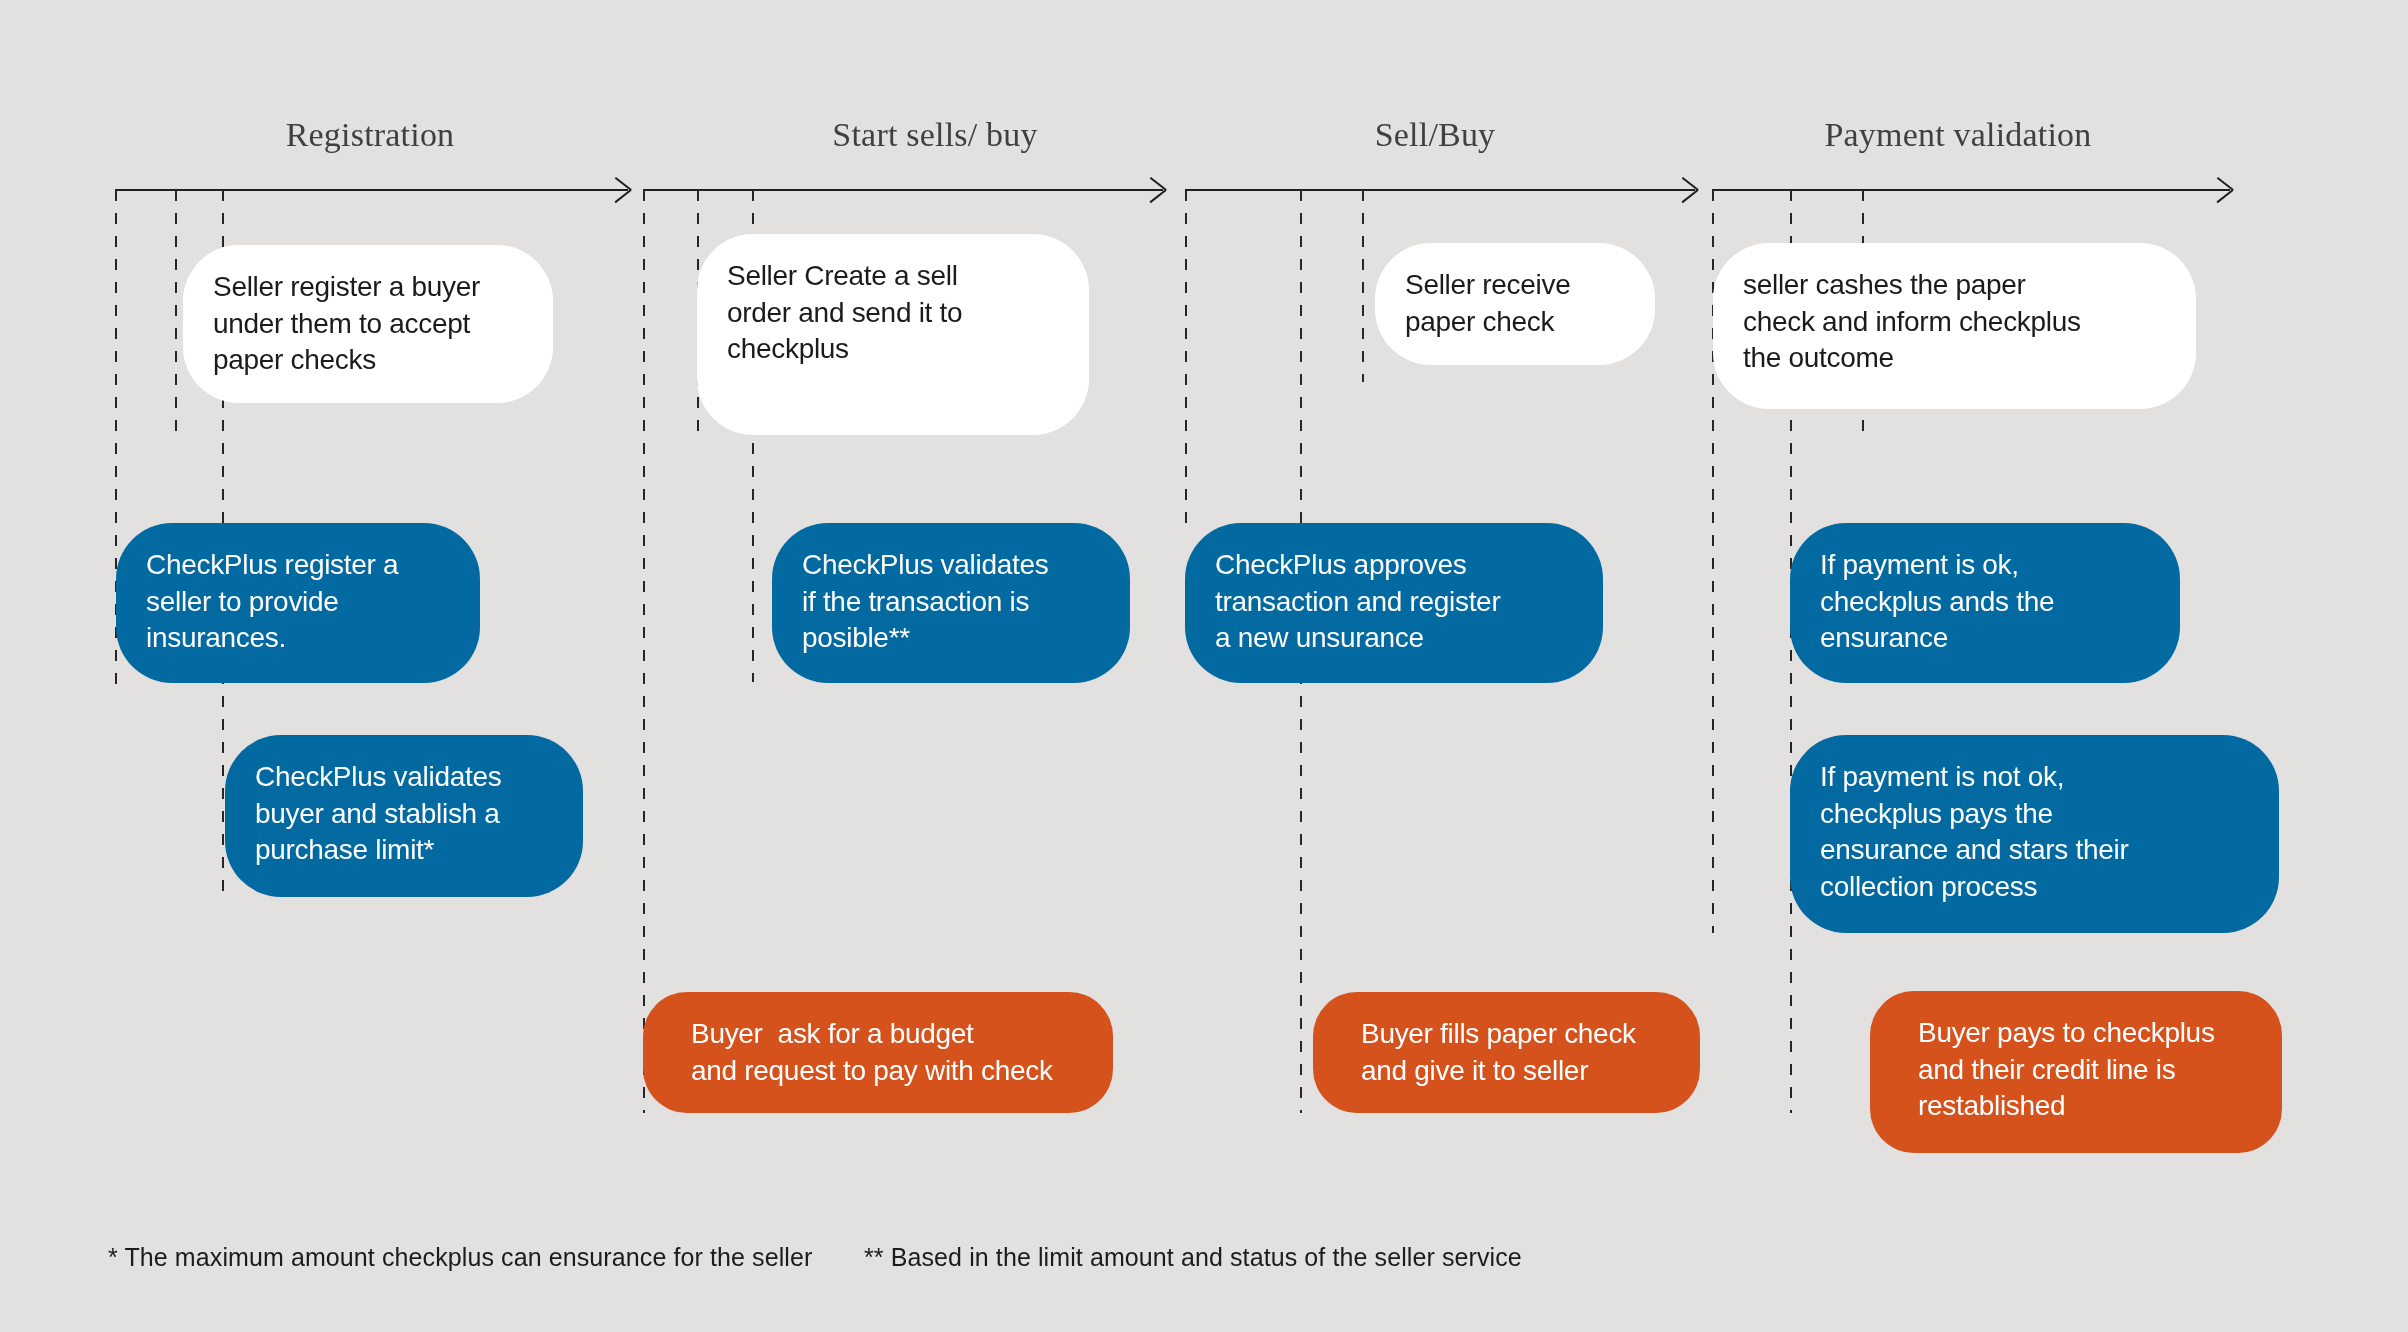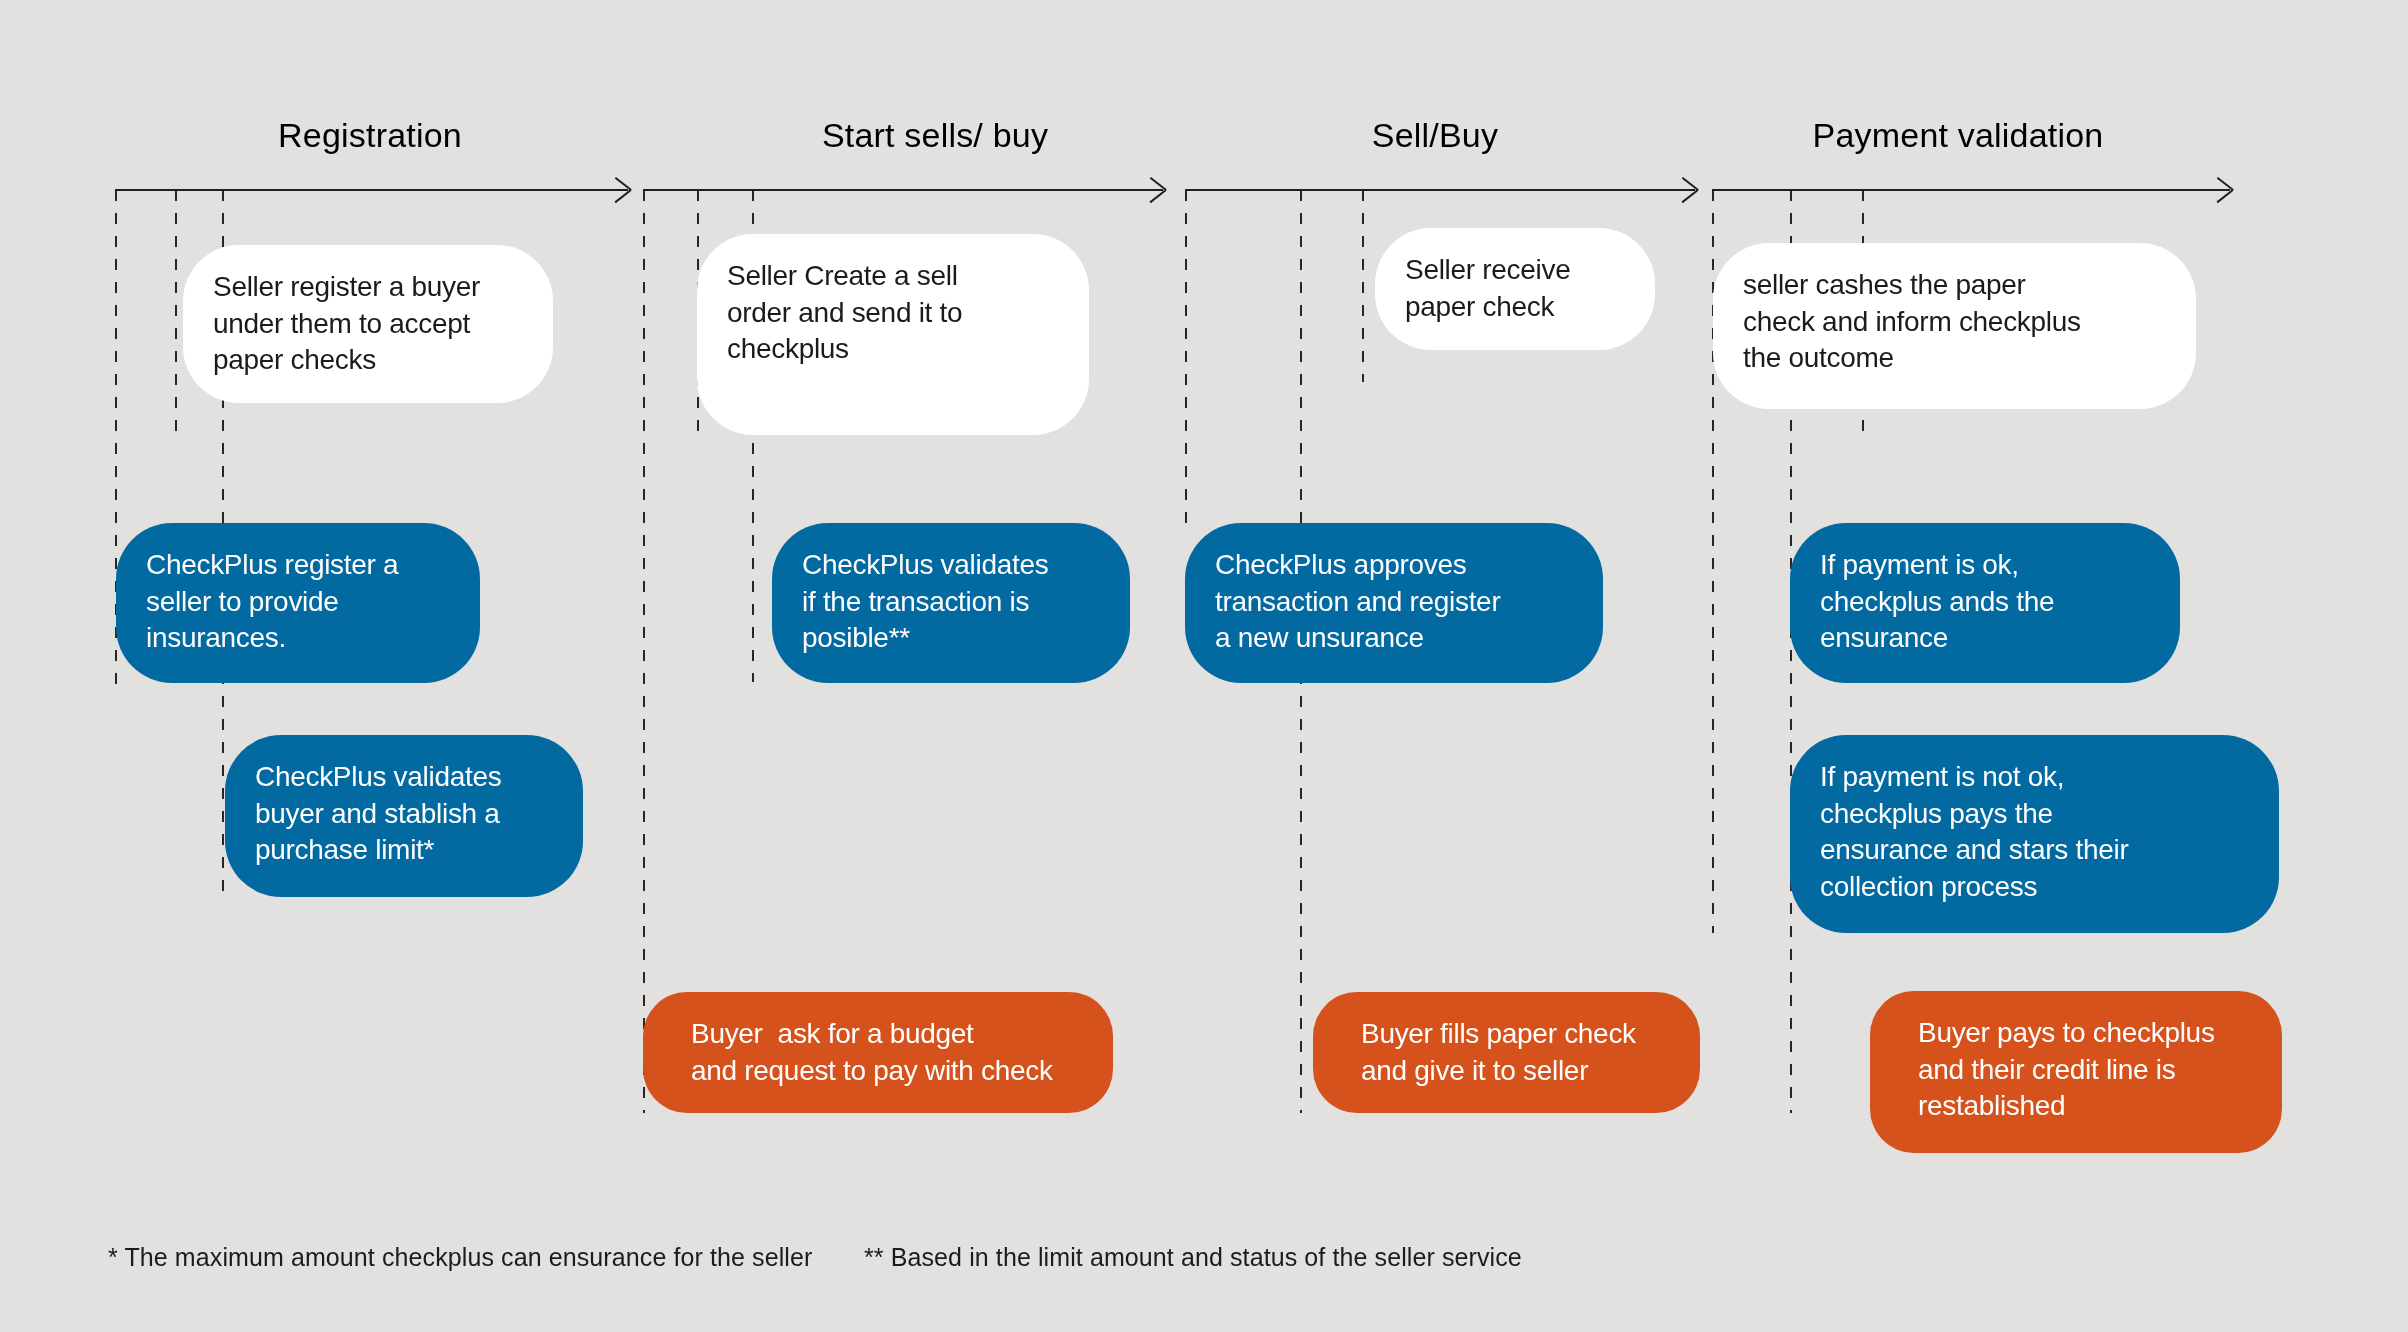--- a/index.html
+++ b/index.html
@@ -6,23 +6,24 @@
   .canvas{
     position:relative;
     width:2408px;height:1332px;
     background:#e2e1df;
     font-family:"Liberation Sans","DejaVu Sans",sans-serif;
     overflow:hidden;
   }
   .sec-title{
     position:absolute;top:116px;
     transform:translateX(-50%);
-    font-size:34px;color:#000000;
+    font-size:34px;color:#404040;
     letter-spacing:0.2px;
     white-space:nowrap;
+    font-family:Liberation Serif, serif;
   }
   .tl-arrow{
     position:absolute;top:189px;height:2.4px;background:#1f1f1f;
   }
   .tl-arrow::before,.tl-arrow::after{
     content:"";position:absolute;right:-3px;width:20px;height:2.4px;
     background:#1f1f1f;transform-origin:100% 50%;
   }
   .tl-arrow::before{transform:rotate(-38deg);}
   .tl-arrow::after{transform:rotate(38deg);}
@@ -83,21 +84,21 @@
     <div class="box orange" style="left:643px;top:992px;width:470px;height:121px">Buyer  ask for a budget
 and request to pay with check</div>
   </div>
 
   <div>
     <div class="sec-title" style="left:1435px">Sell/Buy</div>
     <div class="tl-arrow" style="left:1185px;width:510px"></div>
     <div class="vline" style="left:1185px;top:190px;height:335px"></div>
     <div class="vline" style="left:1300px;top:190px;height:923px"></div>
     <div class="vline" style="left:1362px;top:190px;height:192px"></div>
-    <div class="box white" style="left:1375px;top:228px;width:280px;height:122px">Seller receive
+    <div class="box white" style="left:1375px;top:243px;width:280px;height:122px">Seller receive
 paper check</div>
     <div class="box black" style="left:1185px;top:523px;width:418px;height:160px">CheckPlus approves
 transaction and register
 a new unsurance</div>
     <div class="box orange" style="left:1313px;top:992px;width:387px;height:121px">Buyer fills paper check
 and give it to seller</div>
   </div>
 
   <div>
     <div class="sec-title" style="left:1958px">Payment validation</div>

